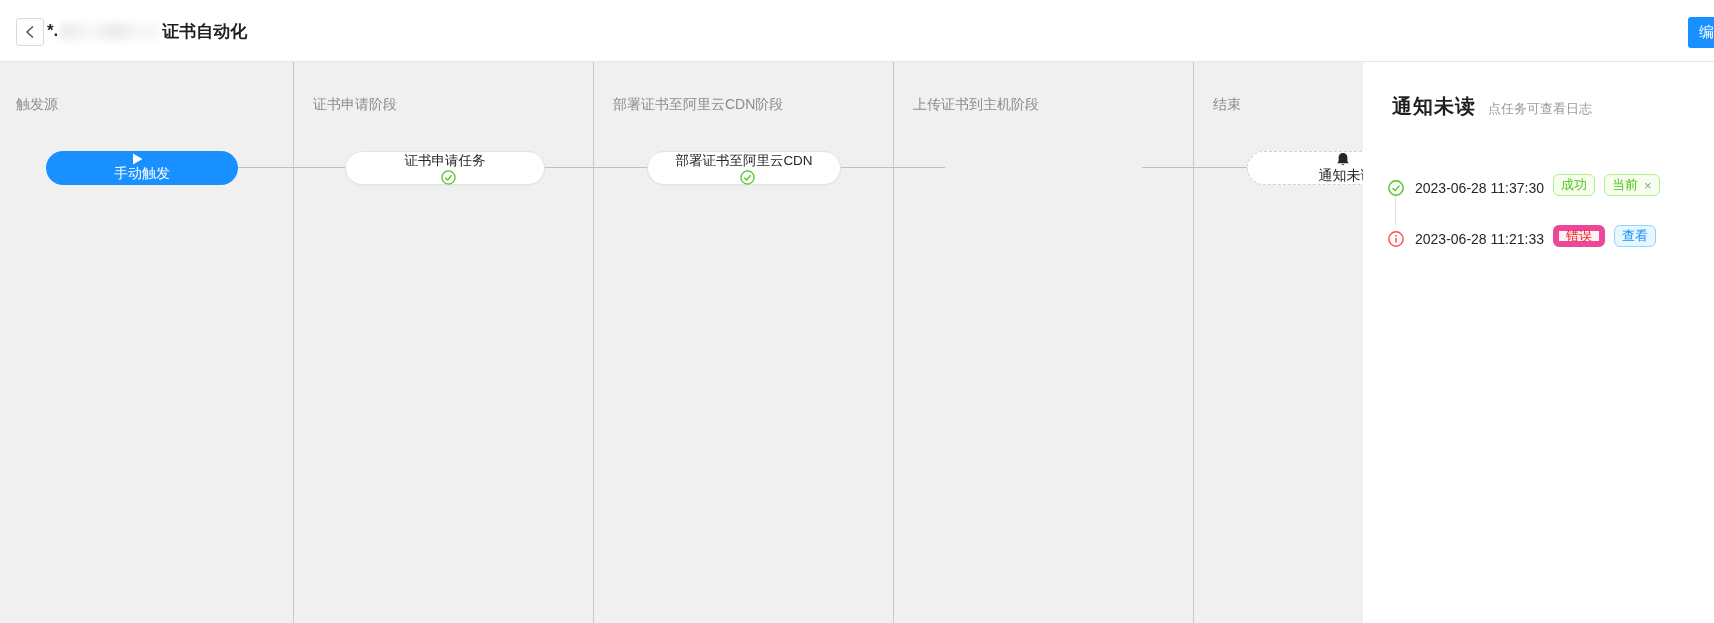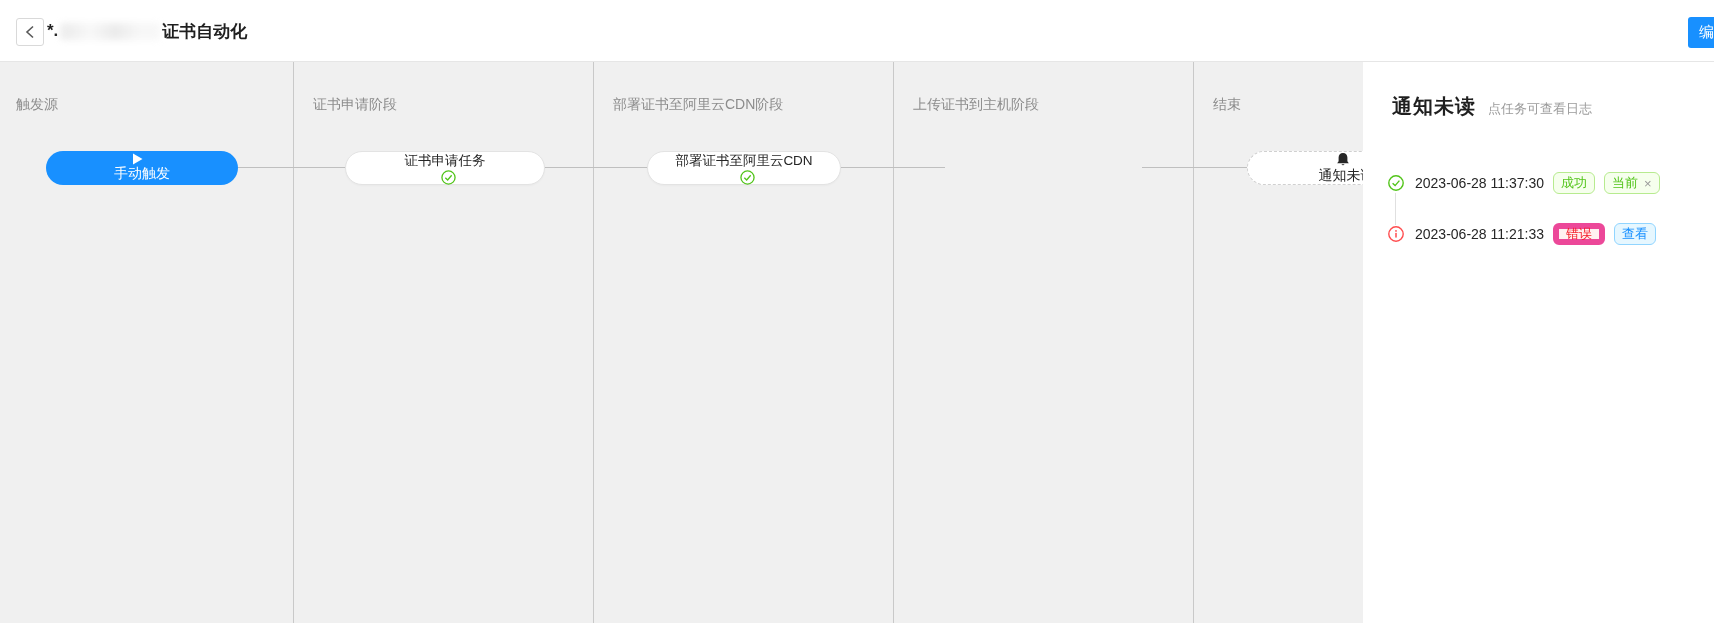--- a/index.html
+++ b/index.html
@@ -27,21 +27,21 @@
   .pill .sicon { margin-left:7px; display:flex; }
   .pill .picon { margin-right:9px; display:flex; }
   .pill-end .bicon { margin-right:7px; display:flex; flex:0 0 auto; }
 
   
   .panel { position:absolute; left:1363px; top:62px; width:351px; height:561px; background:#fff; z-index:2; }
   .panel-head { position:absolute; left:29px; top:31px; display:flex; align-items:baseline; }
   .panel-title { font-size:20px; font-weight:700; color:#1f1f1f; letter-spacing:1px; }
   .panel-sub { margin-left:12px; font-size:13px; color:#9b9b9b; }
   .tl-line { position:absolute; left:32px; top:131px; width:1px; height:32px; background:#e0e0e0; z-index:4; }
-  .entry { position:absolute; left:0; width:351px; height:26px; display:flex; align-items:center; padding-left:25px; z-index:4; cursor:pointer; }
+  .entry { position:absolute; left:0; width:351px; height:26px; display:flex; align-items:flex-end; padding-left:25px; z-index:4; cursor:pointer; }
   .entry-1 { top:108px; }
   .entry-2 { top:159px; }
   .entry .eicon { display:flex; flex:0 0 auto; }
   .entry .etime { margin-left:11px; font-size:14px; color:#262626; white-space:nowrap; }
   .tag { height:22px; display:inline-flex; align-items:center; padding:0 7px; border-radius:6px; font-size:13px; margin-left:9px; white-space:nowrap; }
   .tag-success { background:#f6ffed; border:1px solid #b7eb8f; color:var(--success,#52c41a); }
   .tag-error { background:#fff1f0; border:6px solid #ec4899; color:var(--error,#f5222d); }
   .tag-view { background:#e6f7ff; border:1px solid #91d5ff; color:var(--primary,#1890ff); cursor:pointer; }
   .tag-close { margin-left:6px; color:#9a9a9a; font-size:13px; cursor:pointer; line-height:1; }
 </style>

